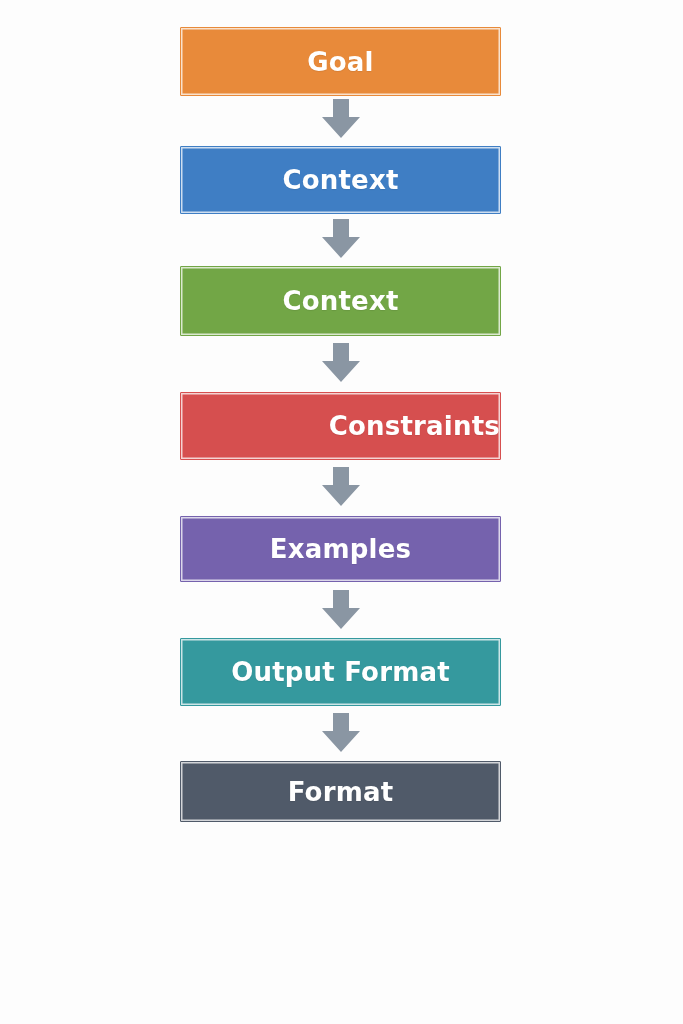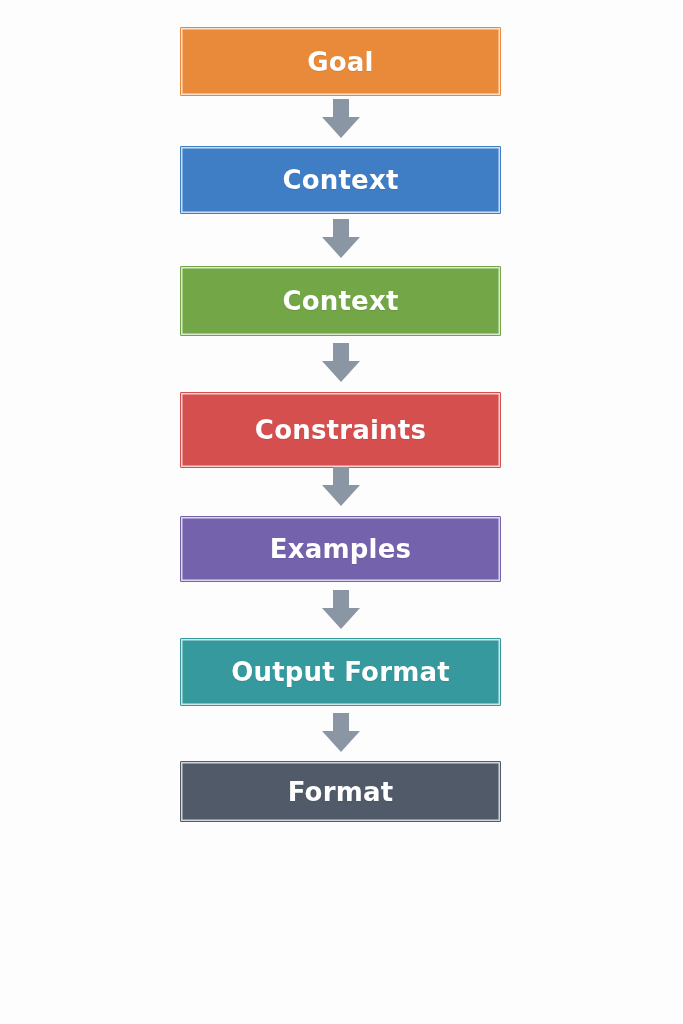--- a/index.html
+++ b/index.html
@@ -77,21 +77,21 @@
   <div class="step" style="--c:#72a646; top:266px; height:70px;text-align:right;">
     <span class="step-label">Context</span>
   </div>
 
   <div class="arrow" style="top:343px;">
     <svg width="40" height="40" viewBox="0 0 40 40">
         <path d="M12 0 H28 V18 H39 L20 39 L1 18 H12 Z" fill="#8a96a3"></path>
       </svg>
   </div>
 
-  <div class="step" style="--c:#d64f4f; top:392px; height:76px;">
+  <div class="step" style="--c:#d64f4f; top:392px; height:68px;justify-content:flex-end;">
     <span class="step-label">Constraints</span>
   </div>
 
   <div class="arrow" style="top:467px;">
     <svg width="40" height="40" viewBox="0 0 40 40">
         <path d="M12 0 H28 V18 H39 L20 39 L1 18 H12 Z" fill="#8a96a3"></path>
       </svg>
   </div>
 
   <div class="step" style="--c:#7562ad; top:516px; height:66px;">

